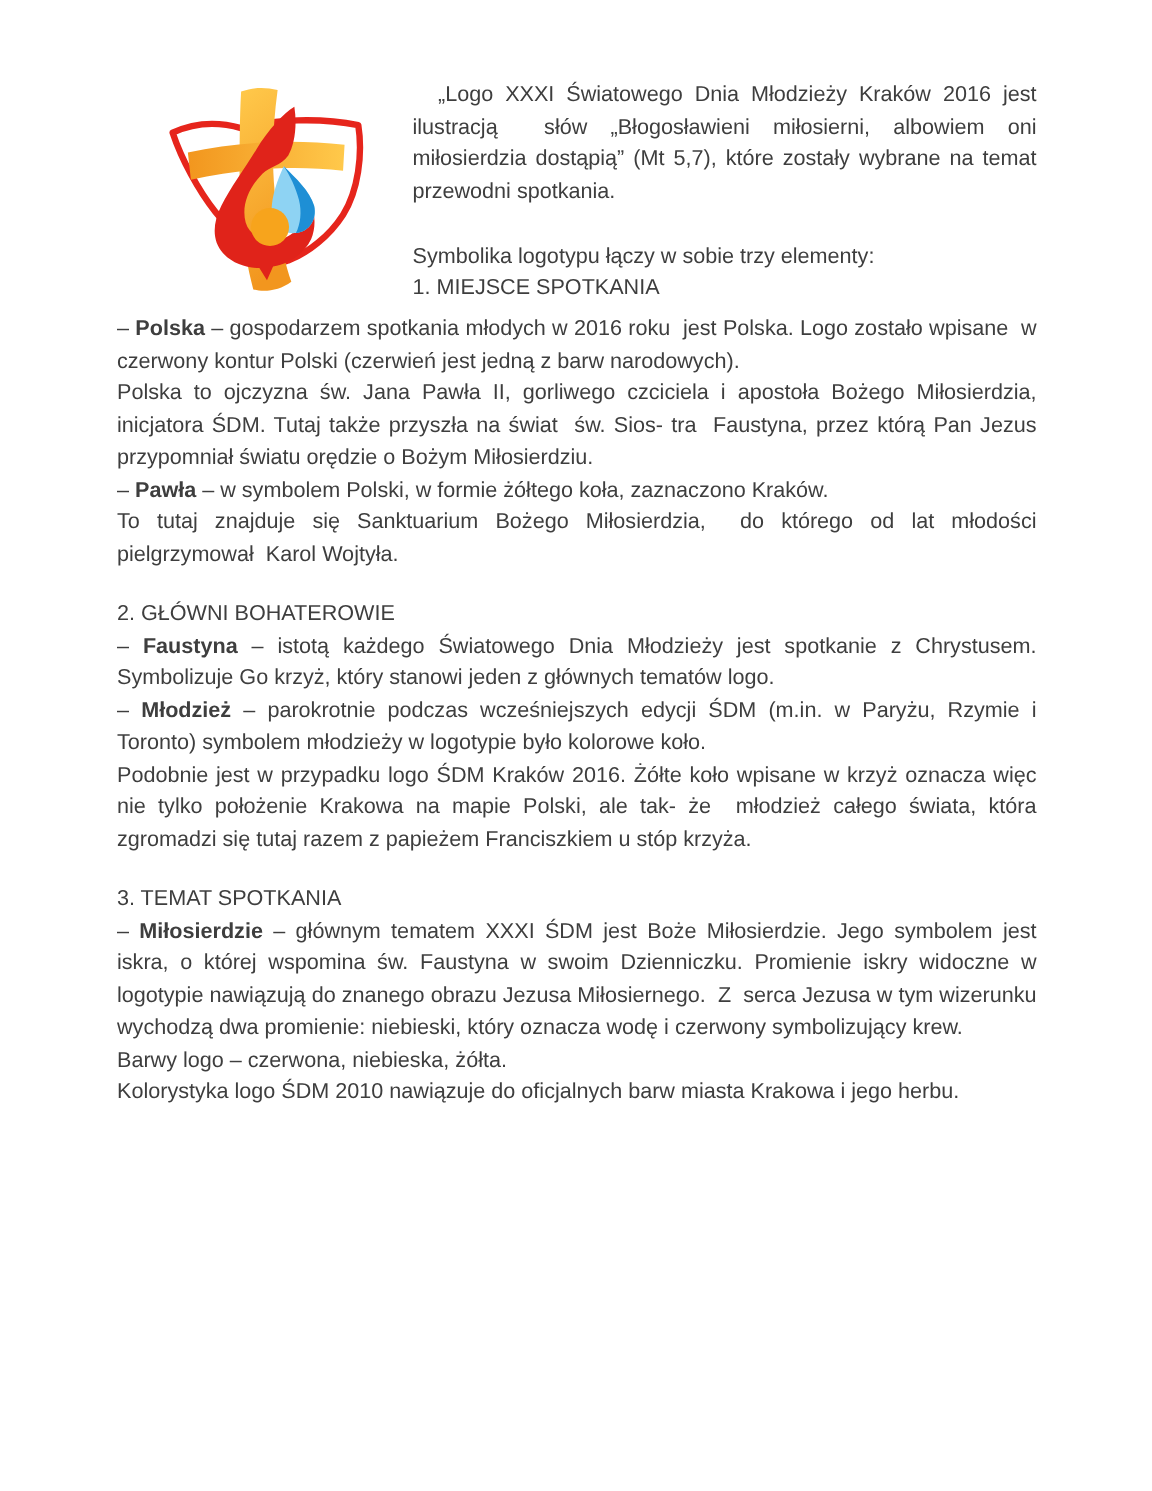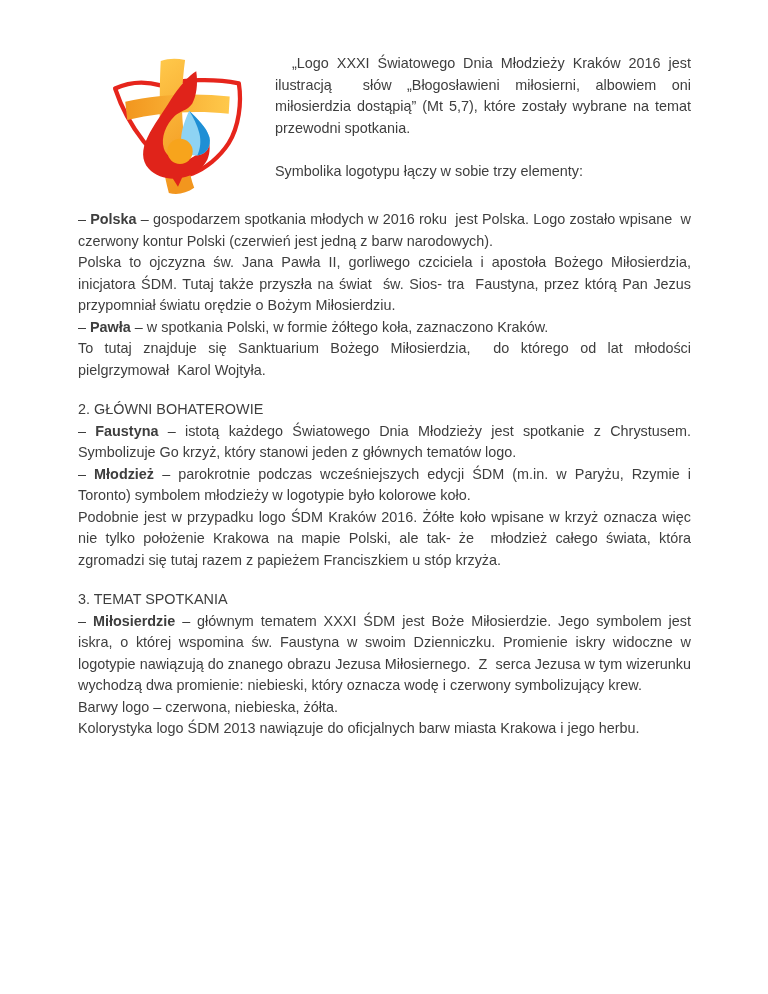--- a/index.html
+++ b/index.html
@@ -59,36 +59,37 @@
           <path d="M80,54 C88,62 97,70 100,80 C102,89 97,97 88,98 C91,92 92,84 90,76 C88,68 84,60 80,54 Z" fill="#1e8fd5"></path>
 
           <circle cx="71" cy="94" r="12.5" fill="#f7a41c"></circle>
         </svg>
       </div>
 
       <div class="top-text">
         <p class="justify indent">„Logo XXXI Światowego Dnia Młodzieży Kraków 2016 jest ilustracją  słów „Błogosławieni miłosierni, albowiem oni miłosierdzia dostąpią” (Mt 5,7), które zostały wybrane na temat przewodni spotkania.</p>
         <div class="gap"></div>
         <p>Symbolika logotypu łączy w sobie trzy elementy:</p>
+        <p>1. MIEJSCE SPOTKANIA</p>
       </div>
     </div>
 
     <div class="body-text">
       <p class="justify"><span>– </span><span class="b">Polska</span><span> – gospodarzem spotkania młodych w 2016 roku  jest Polska. Logo zostało wpisane  w  czerwony kontur Polski (czerwień jest jedną z barw narodowych).</span></p>
       <p class="justify"><span>Polska to ojczyzna św. Jana Pawła II, gorliwego czciciela i apostoła Bożego Miłosierdzia, inicjatora ŚDM. Tutaj także przyszła na świat  św. Sios- tra  Faustyna, przez którą Pan Jezus przypomniał światu orędzie o Bożym Miłosierdziu.</span></p>
-      <p class="justify"><span>– </span><span class="b">Pawła</span><span> – w spotkania Polski, w formie żółtego koła, zaznaczono Kraków.</span></p>
+      <p class="justify"><span>– </span><span class="b">Pawła</span><span> – w symbolem Polski, w formie żółtego koła, zaznaczono Kraków.</span></p>
       <p class="justify"><span>To tutaj znajduje się Sanktuarium Bożego Miłosierdzia,  do którego od lat młodości pielgrzymował  Karol Wojtyła.</span></p>
 
       <div class="sp"></div>
       <p>2. GŁÓWNI BOHATEROWIE</p>
       <p class="justify"><span>– </span><span class="b">Faustyna</span><span> – istotą każdego Światowego Dnia Młodzieży jest spotkanie z Chrystusem. Symbolizuje Go krzyż, który stanowi jeden z głównych tematów logo.</span></p>
       <p class="justify"><span>– </span><span class="b">Młodzież</span><span> – parokrotnie podczas wcześniejszych edycji ŚDM (m.in. w Paryżu, Rzymie i Toronto) symbolem młodzieży w logotypie było kolorowe koło.</span></p>
       <p class="justify"><span>Podobnie jest w przypadku logo ŚDM Kraków 2016. Żółte koło wpisane w krzyż oznacza więc nie tylko położenie Krakowa na mapie Polski, ale tak- że  młodzież całego świata, która  zgromadzi się tutaj razem z papieżem Franciszkiem u stóp krzyża.</span></p>
 
       <div class="sp"></div>
       <p>3. TEMAT SPOTKANIA</p>
       <p class="justify"><span>– </span><span class="b">Miłosierdzie</span><span> – głównym tematem XXXI ŚDM jest Boże Miłosierdzie. Jego symbolem jest iskra, o której wspomina św. Faustyna w swoim Dzienniczku. Promienie iskry widoczne w logotypie nawiązują do znanego obrazu Jezusa Miłosiernego.  Z  serca Jezusa w tym wizerunku wychodzą dwa promienie: niebieski, który oznacza wodę i czerwony symbolizujący krew.</span></p>
       <p><span>Barwy logo – czerwona, niebieska, żółta.</span></p>
-      <p class="justify"><span>Kolorystyka logo ŚDM 2013 nawiązuje do oficjalnych barw miasta Krakowa i jego herbu.</span></p>
+      <p class="justify"><span>Kolorystyka logo ŚDM 2010 nawiązuje do oficjalnych barw miasta Krakowa i jego herbu.</span></p>
     </div>
 
   </div>
 </div>
 
 </body></html>

